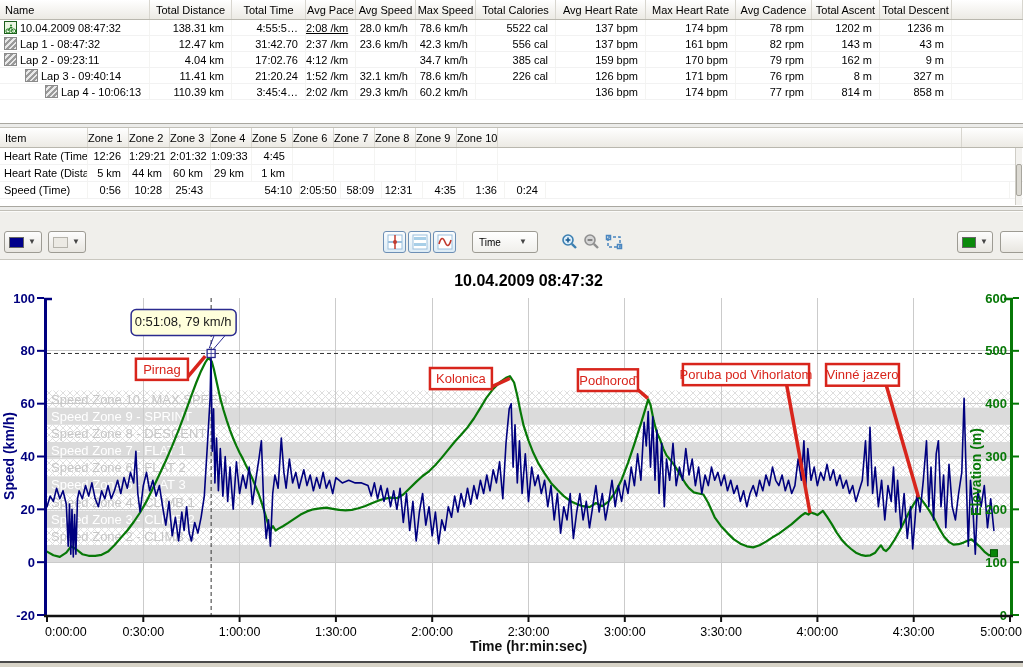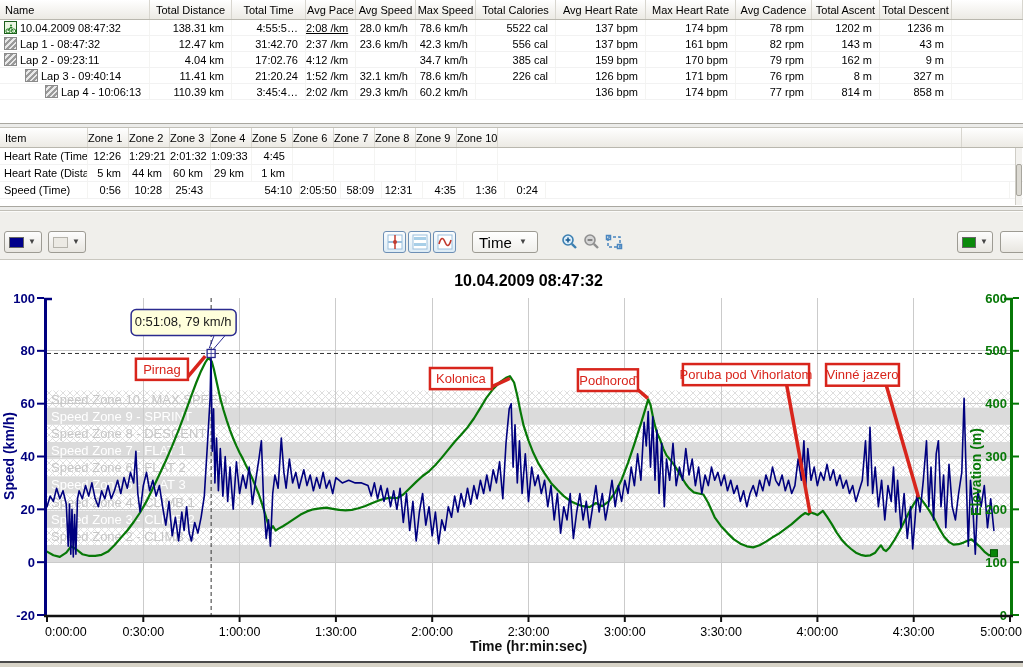--- a/index.html
+++ b/index.html
@@ -36,21 +36,21 @@
           border:1px solid #a8a69e;border-radius:2px;}
 
   
   #toolbar{position:absolute;left:0;top:211px;width:1023px;height:49px;
            background:#f0efeb;border-top:1px solid #fbfbf9;border-bottom:1px solid #c9c7bf;}
   .tb{position:absolute;top:19px;height:22px;display:flex;align-items:center;
       background:linear-gradient(#fdfdfd,#e8e6e0);border:1px solid #9d9b93;border-radius:3px;
       padding:0 4px;gap:4px;}
   .tb .arrow{font-size:8px;color:#444;line-height:22px;}
   .swatch{width:15px;height:11px;border:1px solid #666;}
-  .combo-label{font-size:15px;color:#000;padding-left:2px;min-width:38px;}
+  .combo-label{font-size:10px;color:#000;padding-left:2px;min-width:38px;}
   .toggle{position:absolute;top:19px;width:23px;height:22px;border:1px solid #6d8fb5;border-radius:3px;
           background:linear-gradient(#fbfdfe,#dcebf5);display:flex;align-items:center;justify-content:center;}
   .ztool{position:absolute;top:20px;width:20px;height:20px;display:flex;align-items:center;justify-content:center;}
 
   
   #chart-panel{position:absolute;left:0;top:260px;width:1023px;height:401px;background:#fff;}
   svg{font-family:"Liberation Sans",sans-serif;}
   #bottom-strip{position:absolute;left:0;top:661px;width:1023px;height:6px;
                 background:#d8d4c8;border-top:2px solid #4a4a4a;}
 </style>

